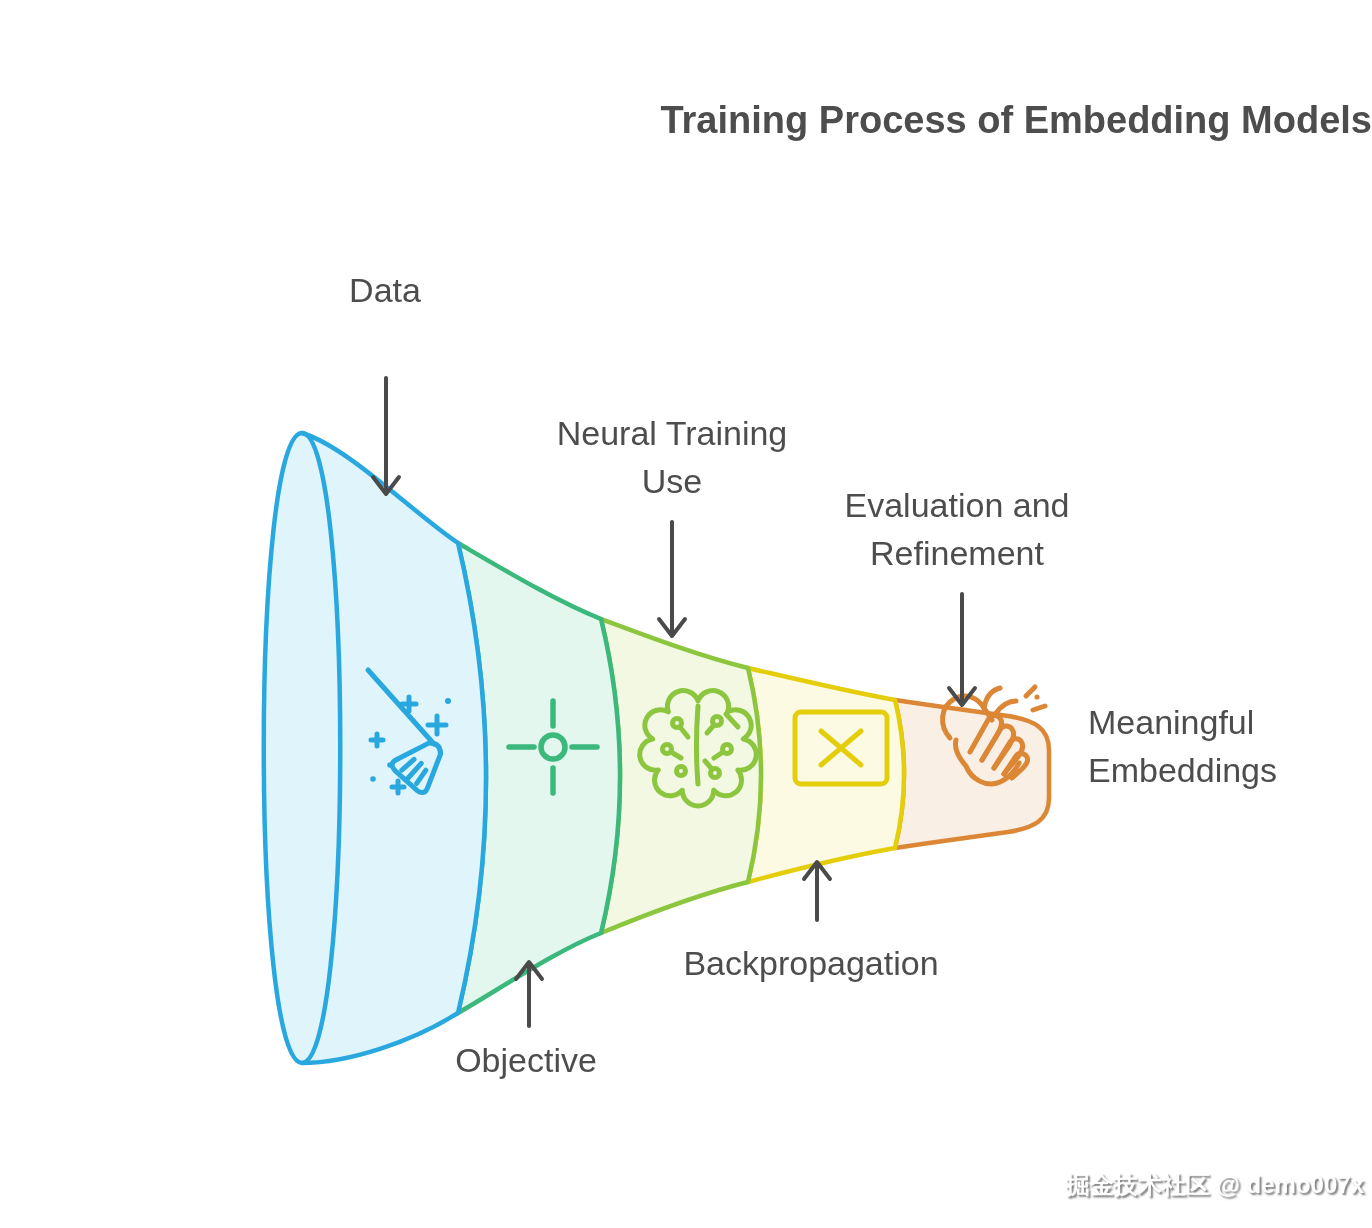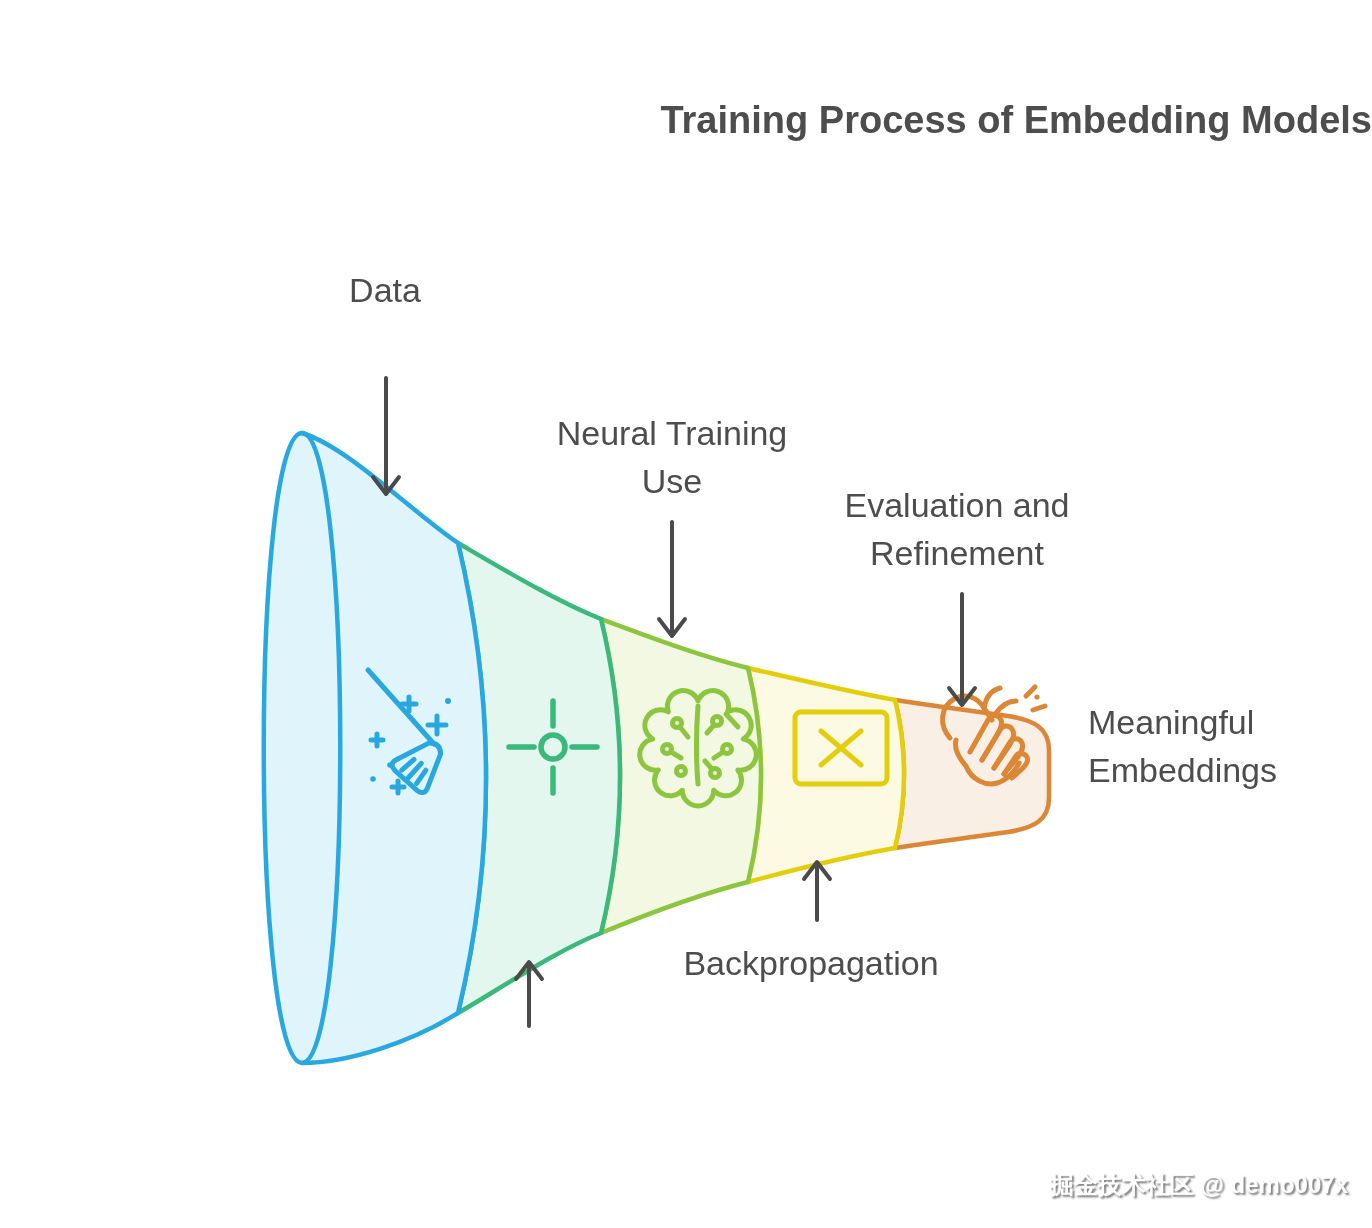--- a/index.html
+++ b/index.html
@@ -11,21 +11,21 @@
   .page-title{
     position:absolute;left:0;top:94px;width:1372px;text-align:right;
     font-size:38px;font-weight:700;color:#4D4D4D;letter-spacing:0px;line-height:52px;
   }
   .lbl{
     position:absolute;font-size:34px;font-weight:400;color:#4D4D4D;line-height:48px;
     text-align:center;
   }
   .lbl.left-align{text-align:left;}
   .watermark{
-    position:absolute;top:1169px;right:24px;font-size:24px;font-weight:700;
+    position:absolute;top:1169px;right:8px;font-size:24px;font-weight:700;
     color:#ffffff;text-shadow:2px 2px 2px rgba(80,80,80,0.75), -1px -1px 1px rgba(255,255,255,0.9);
   }
 </style>
 </head>
 <body>
 
 <div class="canvas">
 
   <svg width="1372" height="1228" viewBox="0 0 1372 1228">
 
@@ -141,20 +141,21 @@
     <div>Neural Training</div>
     <div>Use</div>
   </div>
 
   <div class="lbl" style="left:807px;top:481px;width:300px">
     <div>Evaluation and</div>
     <div>Refinement</div>
   </div>
 
   <div class="lbl" style="left:376px;top:1036px;width:300px">
+    <div>Objective</div>
   </div>
 
   <div class="lbl" style="left:636px;top:939px;width:350px">
     <div>Backpropagation</div>
   </div>
 
 
   <div class="lbl left-align" style="left:1088px;top:698px;width:300px">
     <div>Meaningful</div>
     <div>Embeddings</div>

